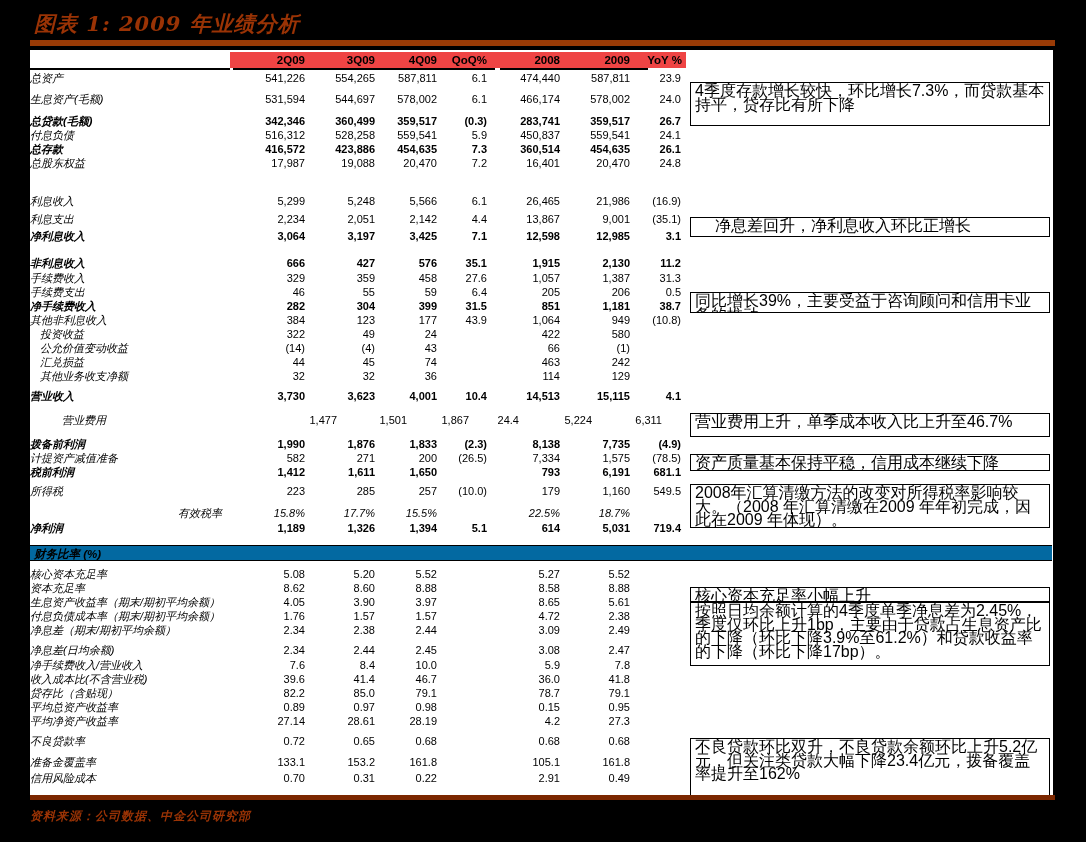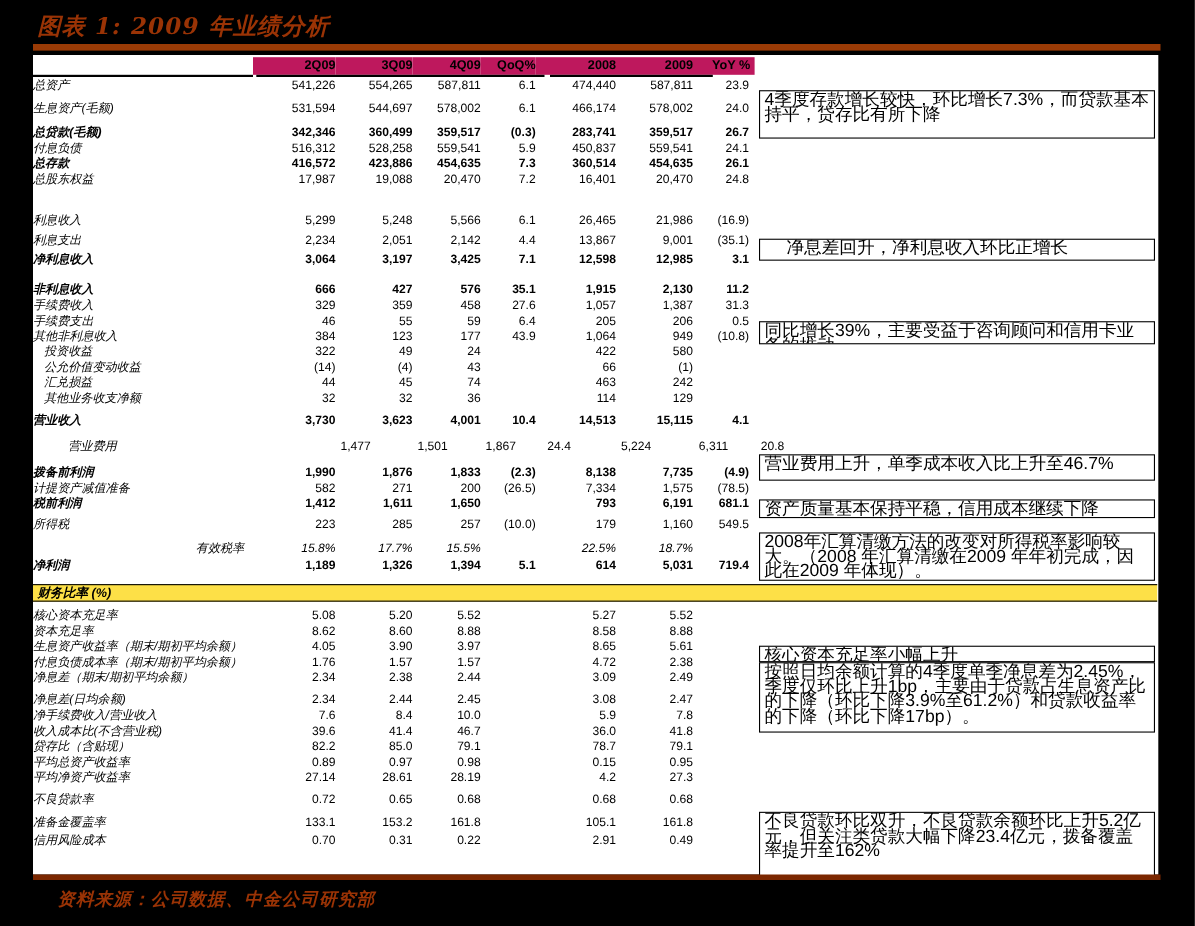--- a/index.html
+++ b/index.html
@@ -13,36 +13,36 @@
   .page{position:absolute;inset:0;background:#000;}
   .title{
     position:absolute;left:34px;top:10px;
     font-family:"DejaVu Serif", serif;
     font-size:21px;font-weight:bold;font-style:italic;
     color:#9a3305;letter-spacing:1px;white-space:nowrap;
   }
   .top-rule{position:absolute;left:30px;top:40px;width:1025px;height:6px;background:#9a3b06;}
   .bottom-rule{position:absolute;left:30px;top:795px;width:1025px;height:5px;background:#7b2700;}
   .source{
-    position:absolute;left:52px;top:808px;
+    position:absolute;left:30px;top:808px;
     font-family:"DejaVu Serif", serif;
-    font-size:16px;font-weight:bold;font-style:italic;
+    font-size:12px;font-weight:bold;font-style:italic;
     color:#9a3305;letter-spacing:1px;white-space:nowrap;
   }
   .panel{
     position:absolute;left:30px;top:50px;width:1023px;height:745px;
     background:#fff;color:#000;
   }
   
   .hdr{
     position:absolute;left:0;top:2px;width:656px;height:16px;
     display:grid;grid-template-columns:200px 75px 70px 62px 50px 73px 70px 56px;
     font-size:11.5px;font-weight:bold;line-height:16px;
   }
-  .hdr .hcell{background:#be185d;text-align:right;}
+  .hdr .hcell{background:#ef4444;text-align:right;}
   .hdr .hlabel{background:transparent;}
   .hdr .hcell.last{padding-right:4px;}
   .u{position:absolute;height:2px;background:#000;top:18px;}
   .u1{left:0;width:200px;}
   .u2{left:203px;width:262px;}
   .u3{left:470px;width:148px;}
   
   #rows{position:absolute;left:0;top:21px;width:1023px;}
   .row{
     display:grid;grid-template-columns:200px 75px 70px 62px 50px 73px 70px 56px;
@@ -50,21 +50,21 @@
   }
   .row .lab{font-style:italic;white-space:nowrap;overflow:visible;}
   .row .num{text-align:right;font-style:normal;}
   .row .num.last{padding-right:5px;}
   .row.t-b{font-weight:bold;}
   .row.t-s .lab{padding-left:10px;}
   .row.t-i .lab{text-align:right;padding-right:8px;}
   .row.t-i .num{font-style:italic;}
   .secband{
     width:1022px;height:16px;line-height:16px;
-    background:#fde047;border-top:1.5px solid #000;border-bottom:1.5px solid #000;
+    background:#0369a1;border-top:1.5px solid #000;border-bottom:1.5px solid #000;
     font-size:11.5px;font-weight:bold;font-style:italic;padding-left:4px;
     box-sizing:border-box;
   }
   
   .note{
     position:absolute;left:660px;width:360px;
     border:1.5px solid #000;background:#fff;
     font-size:16px;line-height:13.5px;
     padding:1px 4px;box-sizing:border-box;overflow:hidden;
   }
@@ -205,20 +205,30 @@
         <div class="row t-n" style="margin-top: 0px;">
           <div class="lab">手续费支出</div>
           <div class="num">46</div>
           <div class="num">55</div>
           <div class="num">59</div>
           <div class="num">6.4</div>
           <div class="num">205</div>
           <div class="num">206</div>
           <div class="num last">0.5</div>
         </div>
+        <div class="row t-b" style="margin-top: 0px;">
+          <div class="lab">净手续费收入</div>
+          <div class="num">282</div>
+          <div class="num">304</div>
+          <div class="num">399</div>
+          <div class="num">31.5</div>
+          <div class="num">851</div>
+          <div class="num">1,181</div>
+          <div class="num last">38.7</div>
+        </div>
         <div class="row t-n" style="margin-top: 0px;">
           <div class="lab">其他非利息收入</div>
           <div class="num">384</div>
           <div class="num">123</div>
           <div class="num">177</div>
           <div class="num">43.9</div>
           <div class="num">1,064</div>
           <div class="num">949</div>
           <div class="num last">(10.8)</div>
         </div>

